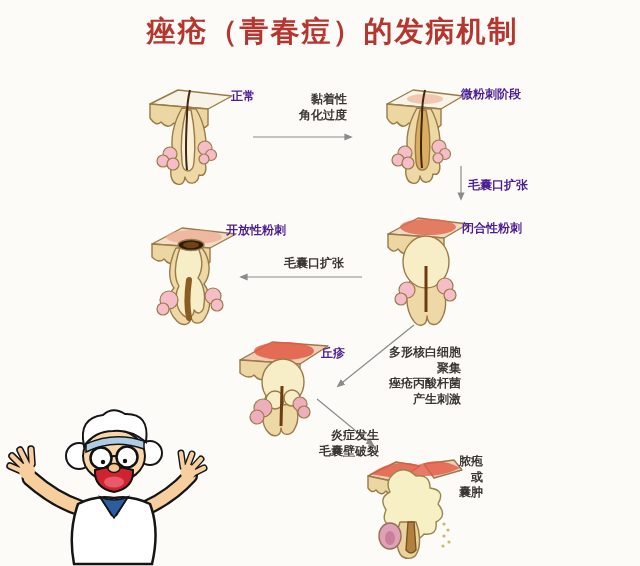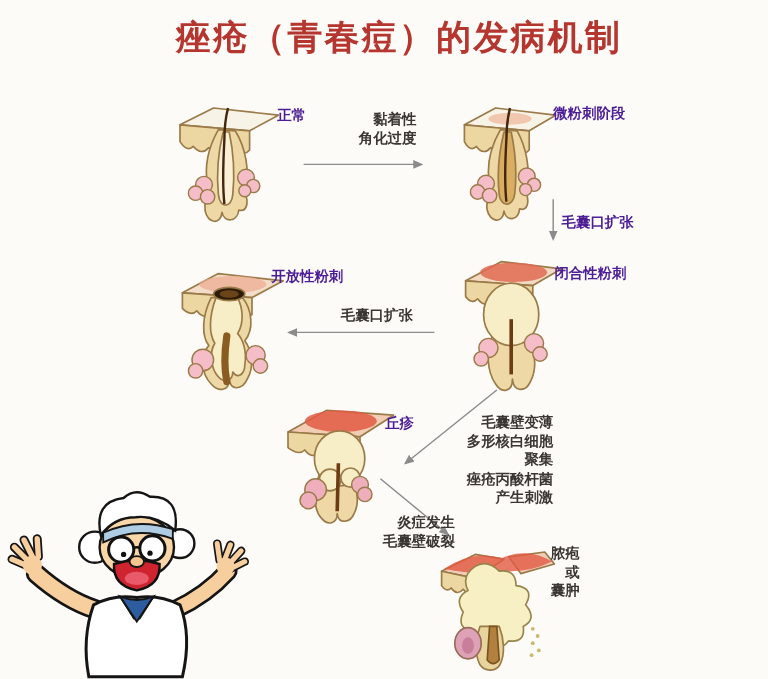--- a/index.html
+++ b/index.html
@@ -146,21 +146,20 @@
           <circle cx="21" cy="85" r="7"></circle>
         <circle cx="64" cy="72" r="7"></circle>
           <circle cx="68" cy="80" r="6"></circle>
       </g>
       <path d="M46,54 L45,94" stroke="#6b3c14" stroke-width="3" fill="none"></path>
     </svg>
   </div>
   <div class="lbl" style="left:321px;top:346px">丘疹</div>
 
   <div class="ann" style="left:365px;top:345px;width:96px">
-    <div>毛囊壁变薄</div>
     <div>多形核白细胞</div>
     <div>聚集</div>
     <div>痤疮丙酸杆菌</div>
     <div>产生刺激</div>
   </div>
 
   <div class="ann" style="left:271px;top:428px;width:108px">
     <div>炎症发生</div>
     <div>毛囊壁破裂</div>
   </div>

